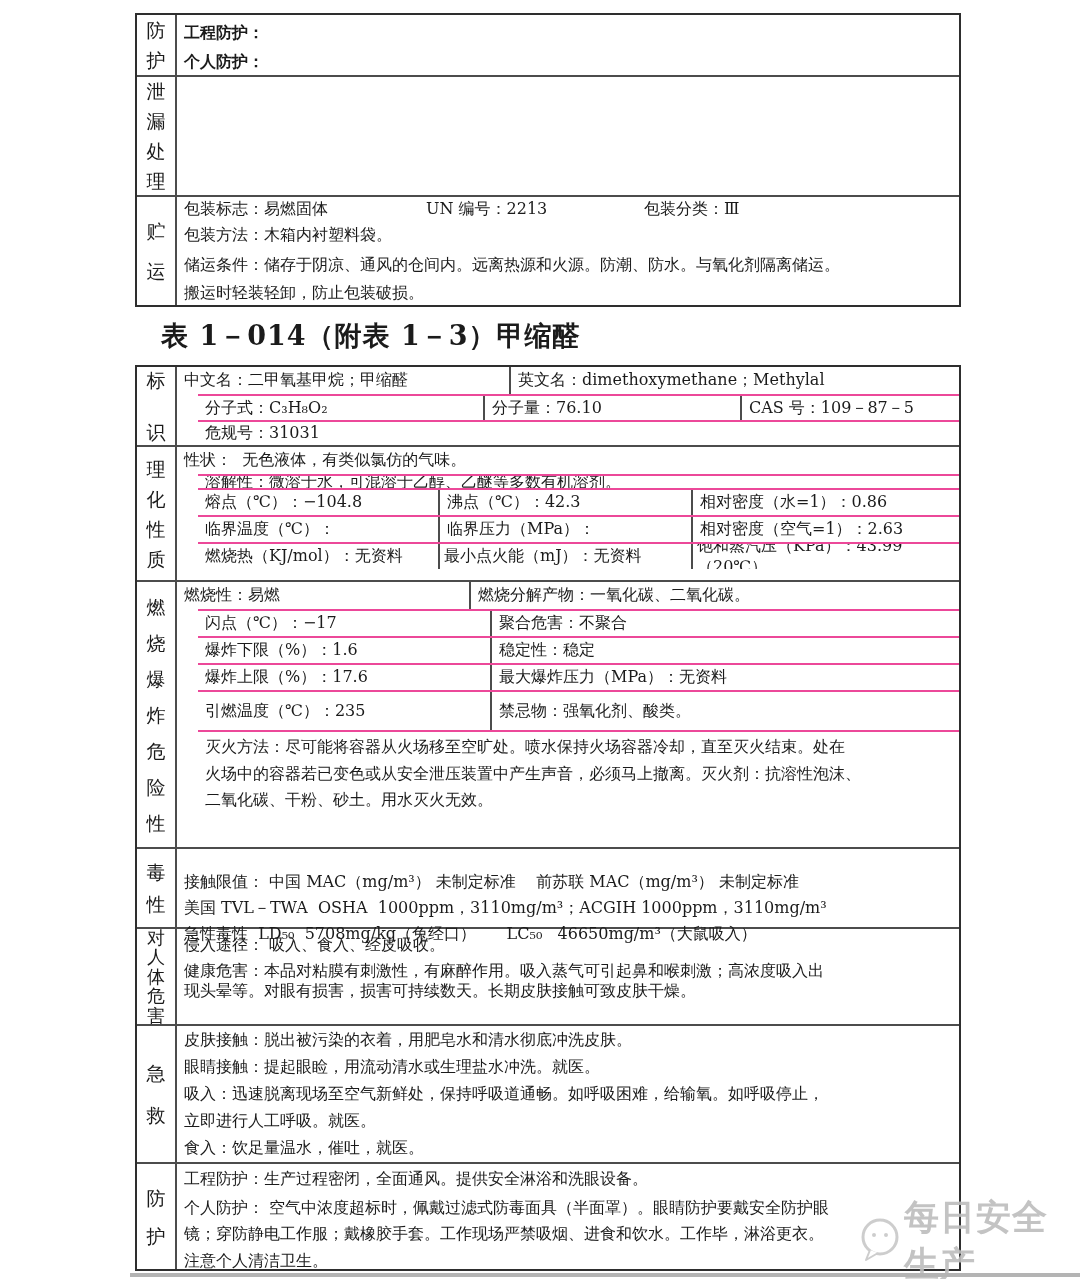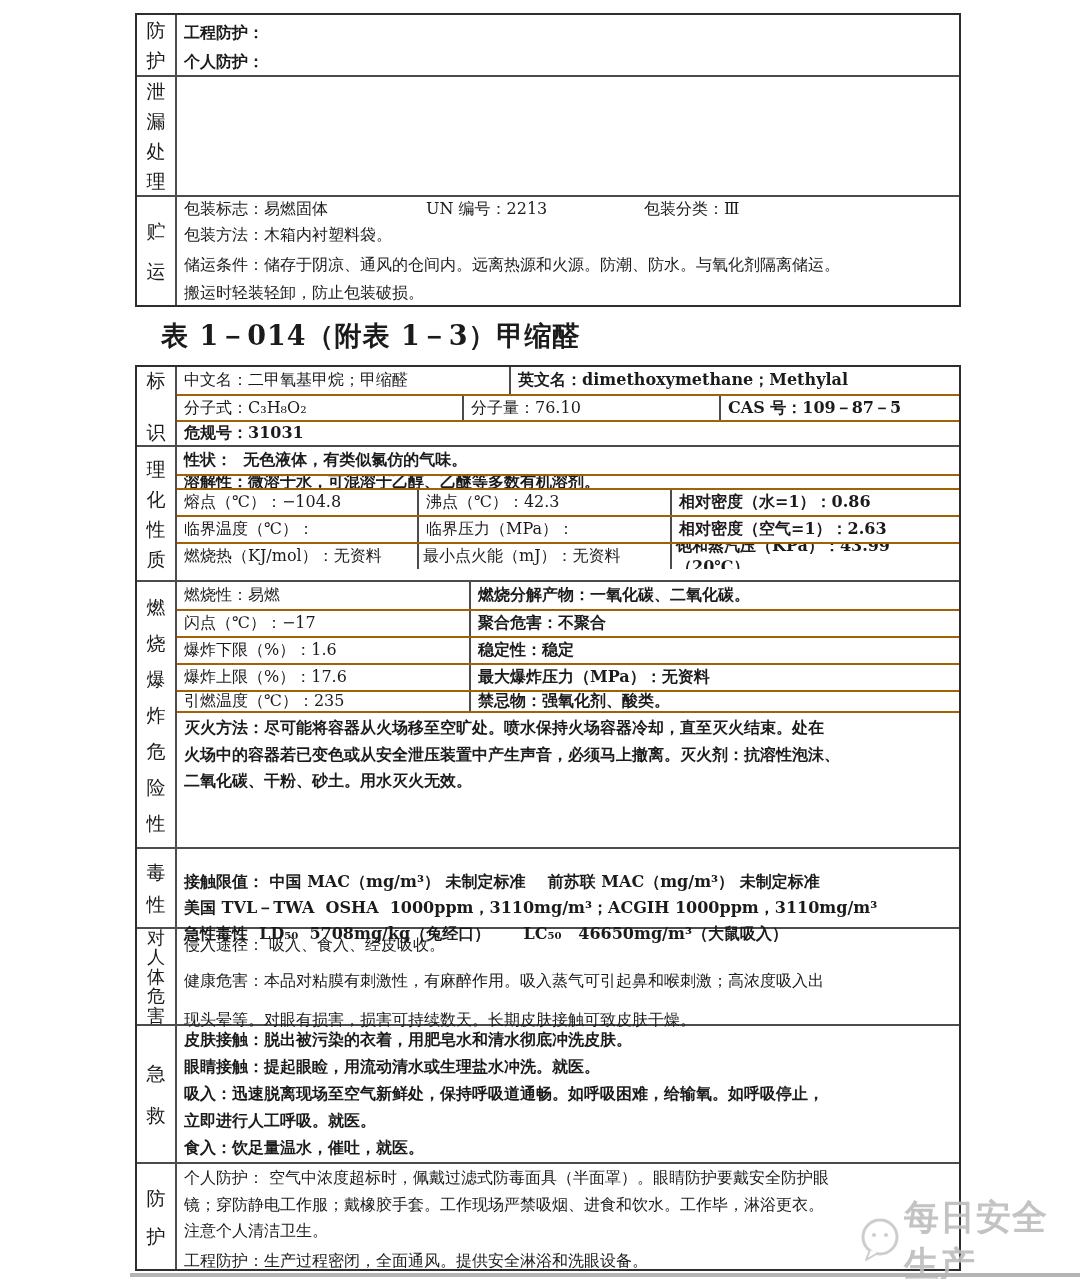--- a/index.html
+++ b/index.html
@@ -12,27 +12,27 @@
   .tbl{border:2px solid #2e2e2e;box-sizing:border-box;width:100%;background:#fff;}
   .sec{display:flex;box-sizing:border-box;}
   .sec + .sec{border-top:2px solid #4c4c4c;}
   .lbl{
     flex:0 0 40px;width:40px;border-right:2px solid #4c4c4c;box-sizing:border-box;
     display:flex;align-items:center;justify-content:center;text-align:center;
     white-space:pre-line;font-size:19px;
   }
   .bd{flex:1;min-width:0;display:flex;flex-direction:column;font-size:16px;box-sizing:border-box;}
   .row{display:flex;box-sizing:border-box;min-height:0;}
-  .row + .row{border-top:2px solid #a16207;}
+  .row + .row{border-top:2px solid #ec4899;margin-left:21px;}
   .cell{
     display:flex;align-items:center;padding:0 7px;white-space:pre-wrap;
     box-sizing:border-box;overflow:hidden;
   }
   .cell + .cell{border-left:2px solid #4c4c4c;}
-  .grow{flex:1;min-width:0;font-weight:bold;}
+  .grow{flex:1;min-width:0;}
   .para{padding:1px 7px;white-space:pre-wrap;box-sizing:border-box;}
   .bold{font-weight:bold;}
   .title{
     height:58px;display:flex;align-items:center;padding-left:26px;
     font-size:27px;font-weight:bold;letter-spacing:1px;
   }
   .spans{display:flex;align-items:center;padding:0 7px;box-sizing:border-box;}
   .spans span{white-space:pre-wrap;display:block;box-sizing:border-box;}
   .watermark{
     position:absolute;left:858px;top:1194px;display:flex;align-items:center;
@@ -163,21 +163,21 @@
           <div class="cell grow">聚合危害：不聚合</div>
         </div>
         <div class="row" style="height:27px">
           <div class="cell" style="width:292px">爆炸下限（%）：1.6</div>
           <div class="cell grow">稳定性：稳定</div>
         </div>
         <div class="row" style="height:27px">
           <div class="cell" style="width:292px">爆炸上限（%）：17.6</div>
           <div class="cell grow">最大爆炸压力（MPa）：无资料</div>
         </div>
-        <div class="row" style="height:21px">
+        <div class="row" style="height:40px">
           <div class="cell" style="width:292px">引燃温度（℃）：235</div>
           <div class="cell grow">禁忌物：强氧化剂、酸类。</div>
         </div>
         <div class="row" style="height:82px">
           <div class="para grow" style="line-height:26.5px;padding-top:2px">灭火方法：尽可能将容器从火场移至空旷处。喷水保持火场容器冷却，直至灭火结束。处在
 火场中的容器若已变色或从安全泄压装置中产生声音，必须马上撤离。灭火剂：抗溶性泡沫、
 二氧化碳、干粉、砂土。用水灭火无效。</div>
         </div>
       </div>
     </div>
@@ -193,45 +193,45 @@
     </div>
 
     <div class="sec" style="height:97px">
       <div class="lbl" style="line-height:19.5px;font-size:18px">对
 人
 体
 危
 害</div>
       <div class="bd">
         <div class="para" style="line-height:28px;padding-top:2px">侵入途径： 吸入、食入、经皮吸收。</div>
-        <div class="para" style="line-height:39px">健康危害：本品对粘膜有刺激性，有麻醉作用。吸入蒸气可引起鼻和喉刺激；高浓度吸入出
+        <div class="para" style="line-height:20px">健康危害：本品对粘膜有刺激性，有麻醉作用。吸入蒸气可引起鼻和喉刺激；高浓度吸入出
 现头晕等。对眼有损害，损害可持续数天。长期皮肤接触可致皮肤干燥。</div>
       </div>
     </div>
 
     <div class="sec" style="height:138px">
       <div class="lbl" style="line-height:42px">急
 救</div>
       <div class="bd">
         <div class="para grow" style="line-height:27px;padding-top:0">皮肤接触：脱出被污染的衣着，用肥皂水和清水彻底冲洗皮肤。
 眼睛接触：提起眼睑，用流动清水或生理盐水冲洗。就医。
 吸入：迅速脱离现场至空气新鲜处，保持呼吸道通畅。如呼吸困难，给输氧。如呼吸停止，
 立即进行人工呼吸。就医。
 食入：饮足量温水，催吐，就医。</div>
       </div>
     </div>
 
     <div class="sec" style="height:107px">
       <div class="lbl" style="line-height:38px">防
 护</div>
       <div class="bd">
+        <div class="para" style="line-height:26.5px;padding-top:2px">工程防护：生产过程密闭，全面通风。提供安全淋浴和洗眼设备。</div>
         <div class="para" style="line-height:26.5px">个人防护： 空气中浓度超标时，佩戴过滤式防毒面具（半面罩）。眼睛防护要戴安全防护眼
 镜；穿防静电工作服；戴橡胶手套。工作现场严禁吸烟、进食和饮水。工作毕，淋浴更衣。
 注意个人清洁卫生。</div>
-        <div class="para" style="line-height:26.5px;padding-top:2px">工程防护：生产过程密闭，全面通风。提供安全淋浴和洗眼设备。</div>
       </div>
     </div>
 
   </div>
 </div>
 
 <div class="watermark">
   <span class="wm-logo">
     <svg width="44" height="46" viewBox="0 0 44 46" xmlns="http://www.w3.org/2000/svg">
       <circle cx="22" cy="21" r="17" fill="none" stroke="#bdbdbd" stroke-width="3"></circle>

